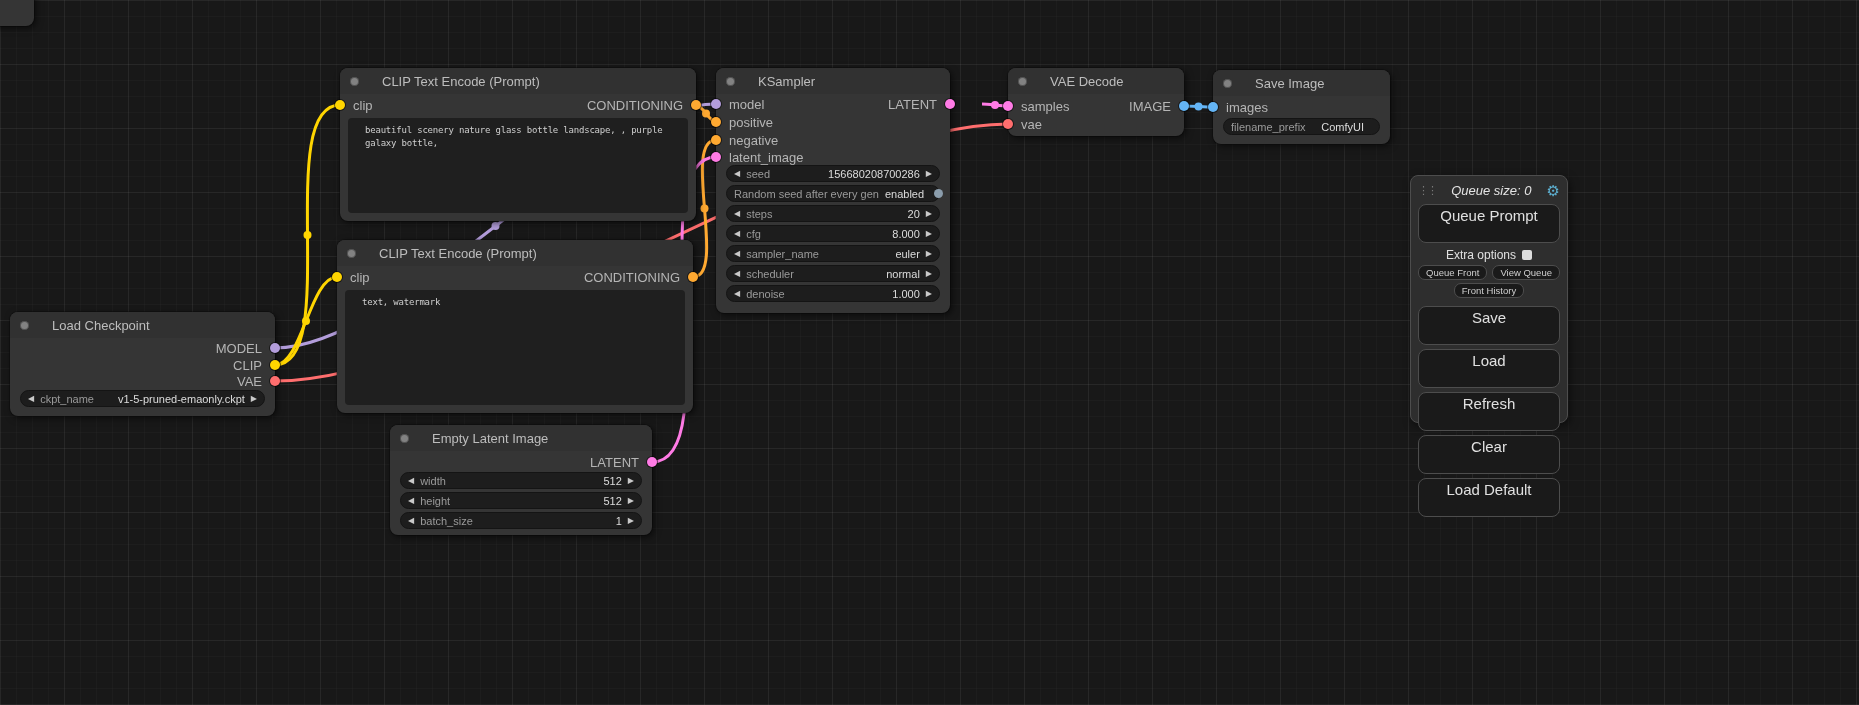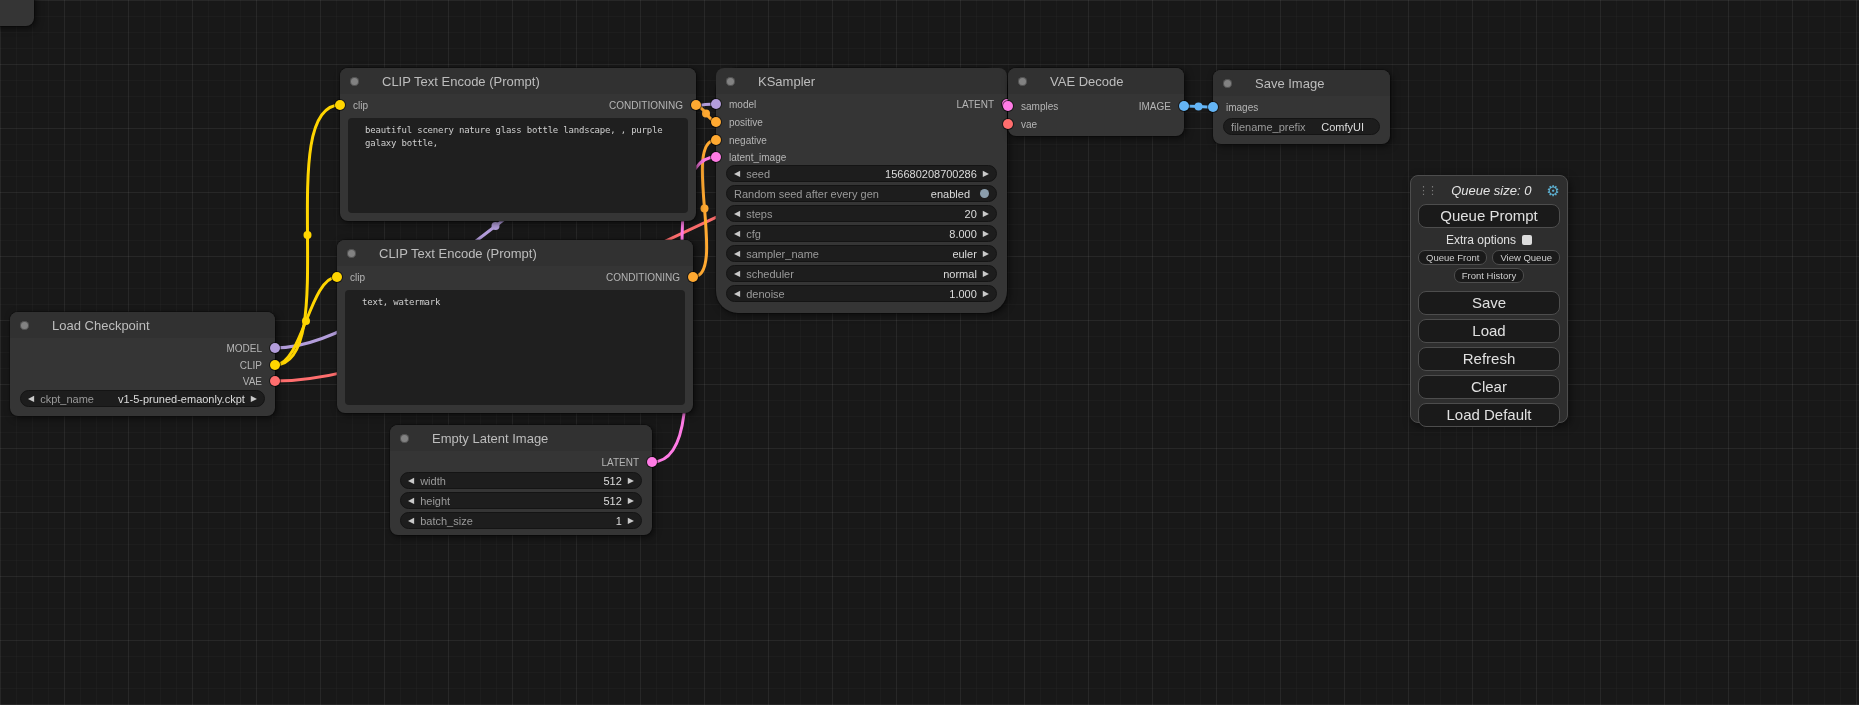--- a/index.html
+++ b/index.html
@@ -14,21 +14,21 @@
     background-size:64px 64px,64px 64px,16px 16px,16px 16px;
     font-family:"Liberation Sans","DejaVu Sans",sans-serif;
   }
   #wires{position:absolute;left:0;top:0;z-index:1;}
   .node{position:absolute;background:#353535;border-radius:8px;z-index:2;
         box-shadow:2px 2px 7px rgba(0,0,0,.6),0 0 0 1px rgba(0,0,0,.25);}
   .node-title{height:26px;display:flex;align-items:center;gap:23px;padding:0 10px;
         background:#313131;border-radius:8px 8px 0 0;color:#bdbdbd;font-size:13px;}
   .tdot{width:9px;height:9px;border-radius:50%;background:#828282;flex:none;box-shadow:inset 0 0 0 1px rgba(0,0,0,.35);}
   .port{position:absolute;left:0;right:0;height:15px;display:flex;align-items:center;
-        color:#b5b5b5;font-size:10px;}
+        color:#b5b5b5;font-size:13px;}
   .port .dot{position:absolute;width:10px;height:10px;border-radius:50%;top:2px;
         box-shadow:0 0 0 1px rgba(0,0,0,.55);}
   .port.in .dot{left:-5px;}
   .port.in .plabel{margin-left:13px;}
   .port.out{justify-content:flex-end;}
   .port.out .dot{right:-5px;}
   .port.out .plabel{margin-right:13px;}
   .prompt-text{position:absolute;left:8px;right:8px;background:#1f1f1f;border-radius:4px;
         padding:6px 17px;font-family:"DejaVu Sans Mono","Liberation Mono",monospace;
         font-size:9px;letter-spacing:-0.2px;line-height:1.45;color:#cfcfcf;
@@ -42,21 +42,21 @@
   .toggle-knob{width:9px;height:9px;border-radius:50%;background:#8b9dac;flex:none;margin-left:4px;}
   
   .qpanel{position:absolute;left:1410px;top:175px;width:158px;height:248px;background:#2e2e2e;
         border:1px solid #4d4d4d;border-radius:8px;z-index:3;box-sizing:border-box;
         padding:4px 7px 7px;color:#ddd;box-shadow:2px 3px 8px rgba(0,0,0,.5);}
   .qhead{display:flex;align-items:center;height:20px;}
   .qhandle{color:#7a7a7a;font-size:11px;letter-spacing:-2px;cursor:grab;}
   .qsize{flex:1;text-align:center;font-size:13px;color:#e4e4e4;font-style:italic;}
   .qgear{color:#5db0d1;font-size:15px;line-height:1;cursor:pointer;}
   .qbtn{display:block;width:100%;background:#1a1a1a;border:1px solid #4d4d4d;border-radius:8px;
-        color:#e0e0e0;font-size:15px;text-align:center;padding:2px 0 3px;margin-top:4px;
+        color:#e0e0e0;font-size:15px;text-align:center;padding:2px 0 18px;margin-top:4px;
         box-sizing:border-box;font-family:inherit;cursor:pointer;}
   .qrow{display:flex;justify-content:center;gap:5px;margin-top:3px;}
   .qbtn.small{display:inline-block;width:auto;font-size:9.5px;padding:1px 7px;margin:0;
         border-radius:7px;color:#cfcfcf;}
   .qextra{display:flex;align-items:center;justify-content:center;gap:6px;margin-top:5px;
         font-size:12px;color:#e0e0e0;}
   .qcheck{width:10px;height:10px;background:#dcdcdc;border-radius:2px;display:inline-block;cursor:pointer;}
 </style>
 </head>
 <body>
@@ -136,21 +136,21 @@
       <span class="dot" style="background: rgb(255, 213, 0);"></span>
       <span class="plabel">clip</span>
     </div>
     <div class="port out" style="top:30px">
       <span class="plabel">CONDITIONING</span>
       <span class="dot" style="background: rgb(255, 169, 49);"></span>
     </div>
     <div class="prompt-text" style="top:50px;height:115px">text, watermark</div>
   </div>
 
-  <div class="node" style="left:716px;top:68px;width:291px;height:245px;border-radius:22px;">
+  <div class="node" style="left:716px;top:68px;width:234px;height:245px;">
     <div class="node-title">
       <span class="tdot"></span>
       <span>KSampler</span>
     </div>
     <div class="port in" style="top:29px">
       <span class="dot" style="background: rgb(179, 157, 219);"></span>
       <span class="plabel">model</span>
     </div>
     <div class="port out" style="top:29px">
       <span class="plabel">LATENT</span>

